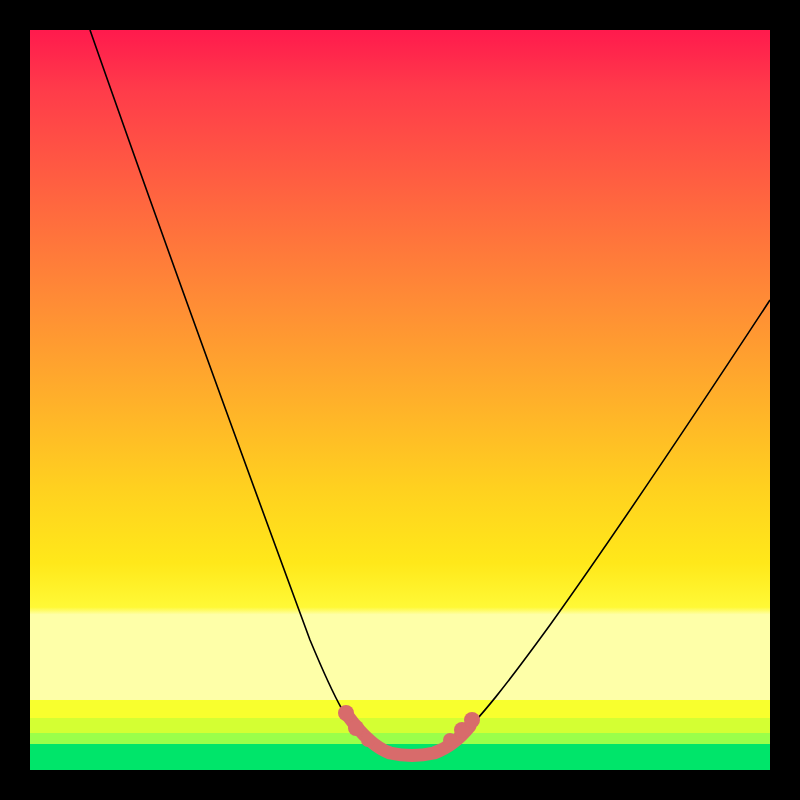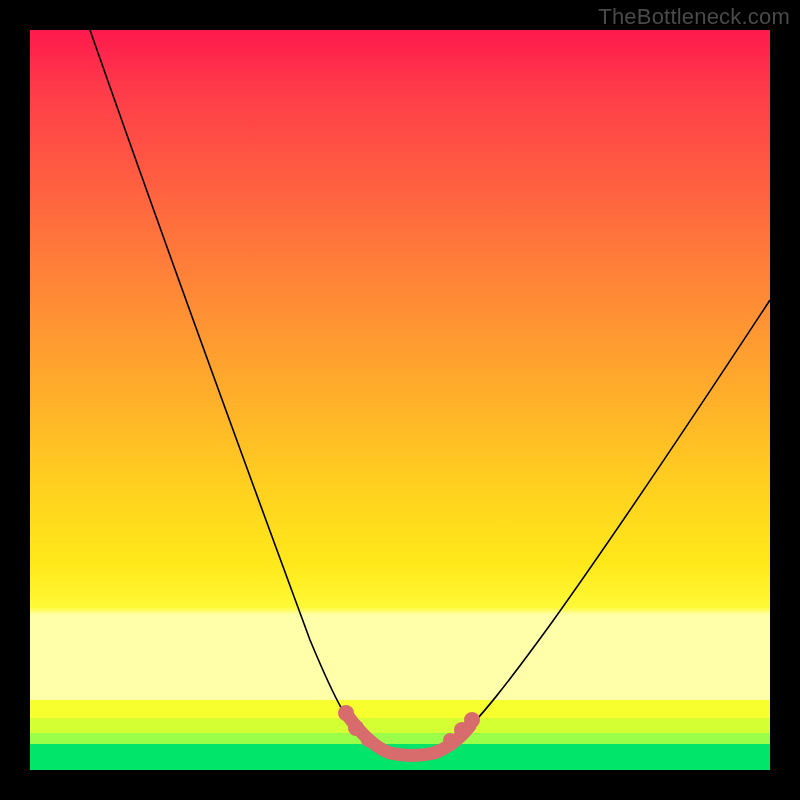--- a/index.html
+++ b/index.html
@@ -99,14 +99,13 @@
         <circle cx="316" cy="683" r="8"></circle>
         <circle cx="326" cy="698" r="8"></circle>
         <circle cx="338" cy="710" r="7"></circle>
         <circle cx="420" cy="710" r="7"></circle>
         <circle cx="432" cy="700" r="8"></circle>
         <circle cx="442" cy="690" r="8"></circle>
       </g>
     </svg>
   </div>
 
-  <div class="watermark">TheBottleneck.com</div>
 </div>
 
 </body></html>

